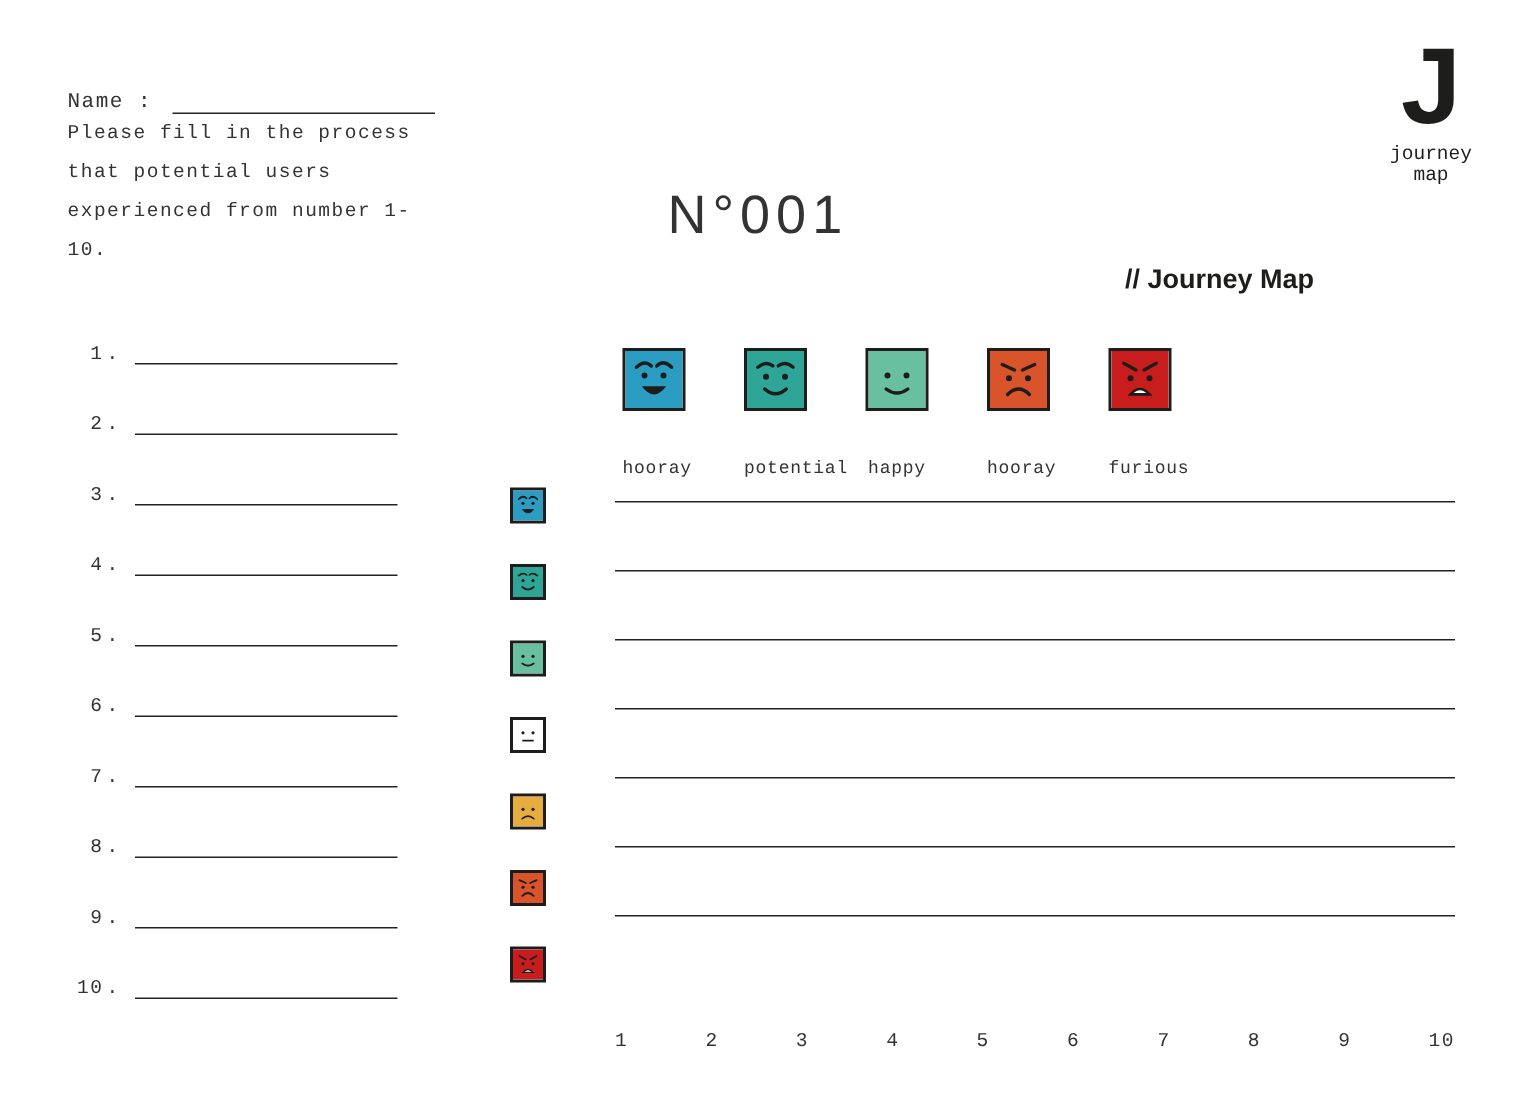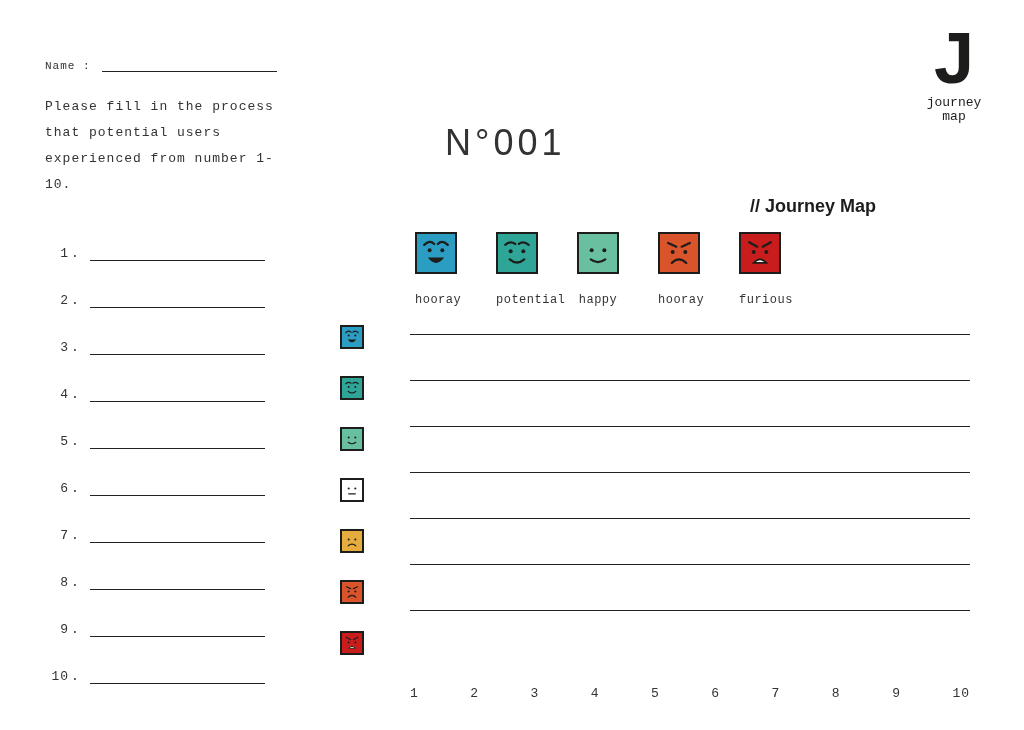--- a/index.html
+++ b/index.html
@@ -33,32 +33,31 @@
     color: #1d1d1b;
     margin-top: 8px;
   }
   .left {
     position: absolute;
     left: 45px;
     top: 60px;
     width: 250px;
   }
   .name-row {
-    font-size: 11px;
+    font-size: 14px;
     letter-spacing: 1px;
   }
   .name-line {
     display: inline-block;
     border-bottom: 1px solid #222;
     width: 175px;
     vertical-align: bottom;
     margin-left: 4px;
   }
   .instructions {
-    margin-top: 22px;
     font-size: 13px;
     line-height: 2.0;
     letter-spacing: 1px;
   }
   .steps {
     margin-top: 48px;
   }
   .step {
     font-size: 13px;
     letter-spacing: 1px;
@@ -85,38 +84,38 @@
     left: 445px;
     top: 122px;
     font-size: 36px;
     letter-spacing: 4px;
     font-family: Liberation Sans, sans-serif;
   }
 
   .section-label {
     position: absolute;
     left: 750px;
-    top: 196px;
+    top: 176px;
     font-family: Arial, Helvetica, sans-serif;
     font-size: 18px;
     font-weight: 700;
     color: #1d1d1b;
   }
 
   .legend {
     position: absolute;
     top: 232px;
     left: 415px;
     display: flex;
     gap: 39px;
   }
   .legend-item { text-align: center; width: 42px; }
   .legend-item .lbl {
     font-size: 12px;
-    margin-top: 14px;
+    margin-top: 26px;
     letter-spacing: 0.5px;
     white-space: nowrap;
   }
 
   .grid-faces {
     position: absolute;
     left: 340px;
     top: 325px;
   }
   .grid-faces .small-face { margin-bottom: 22px; }

